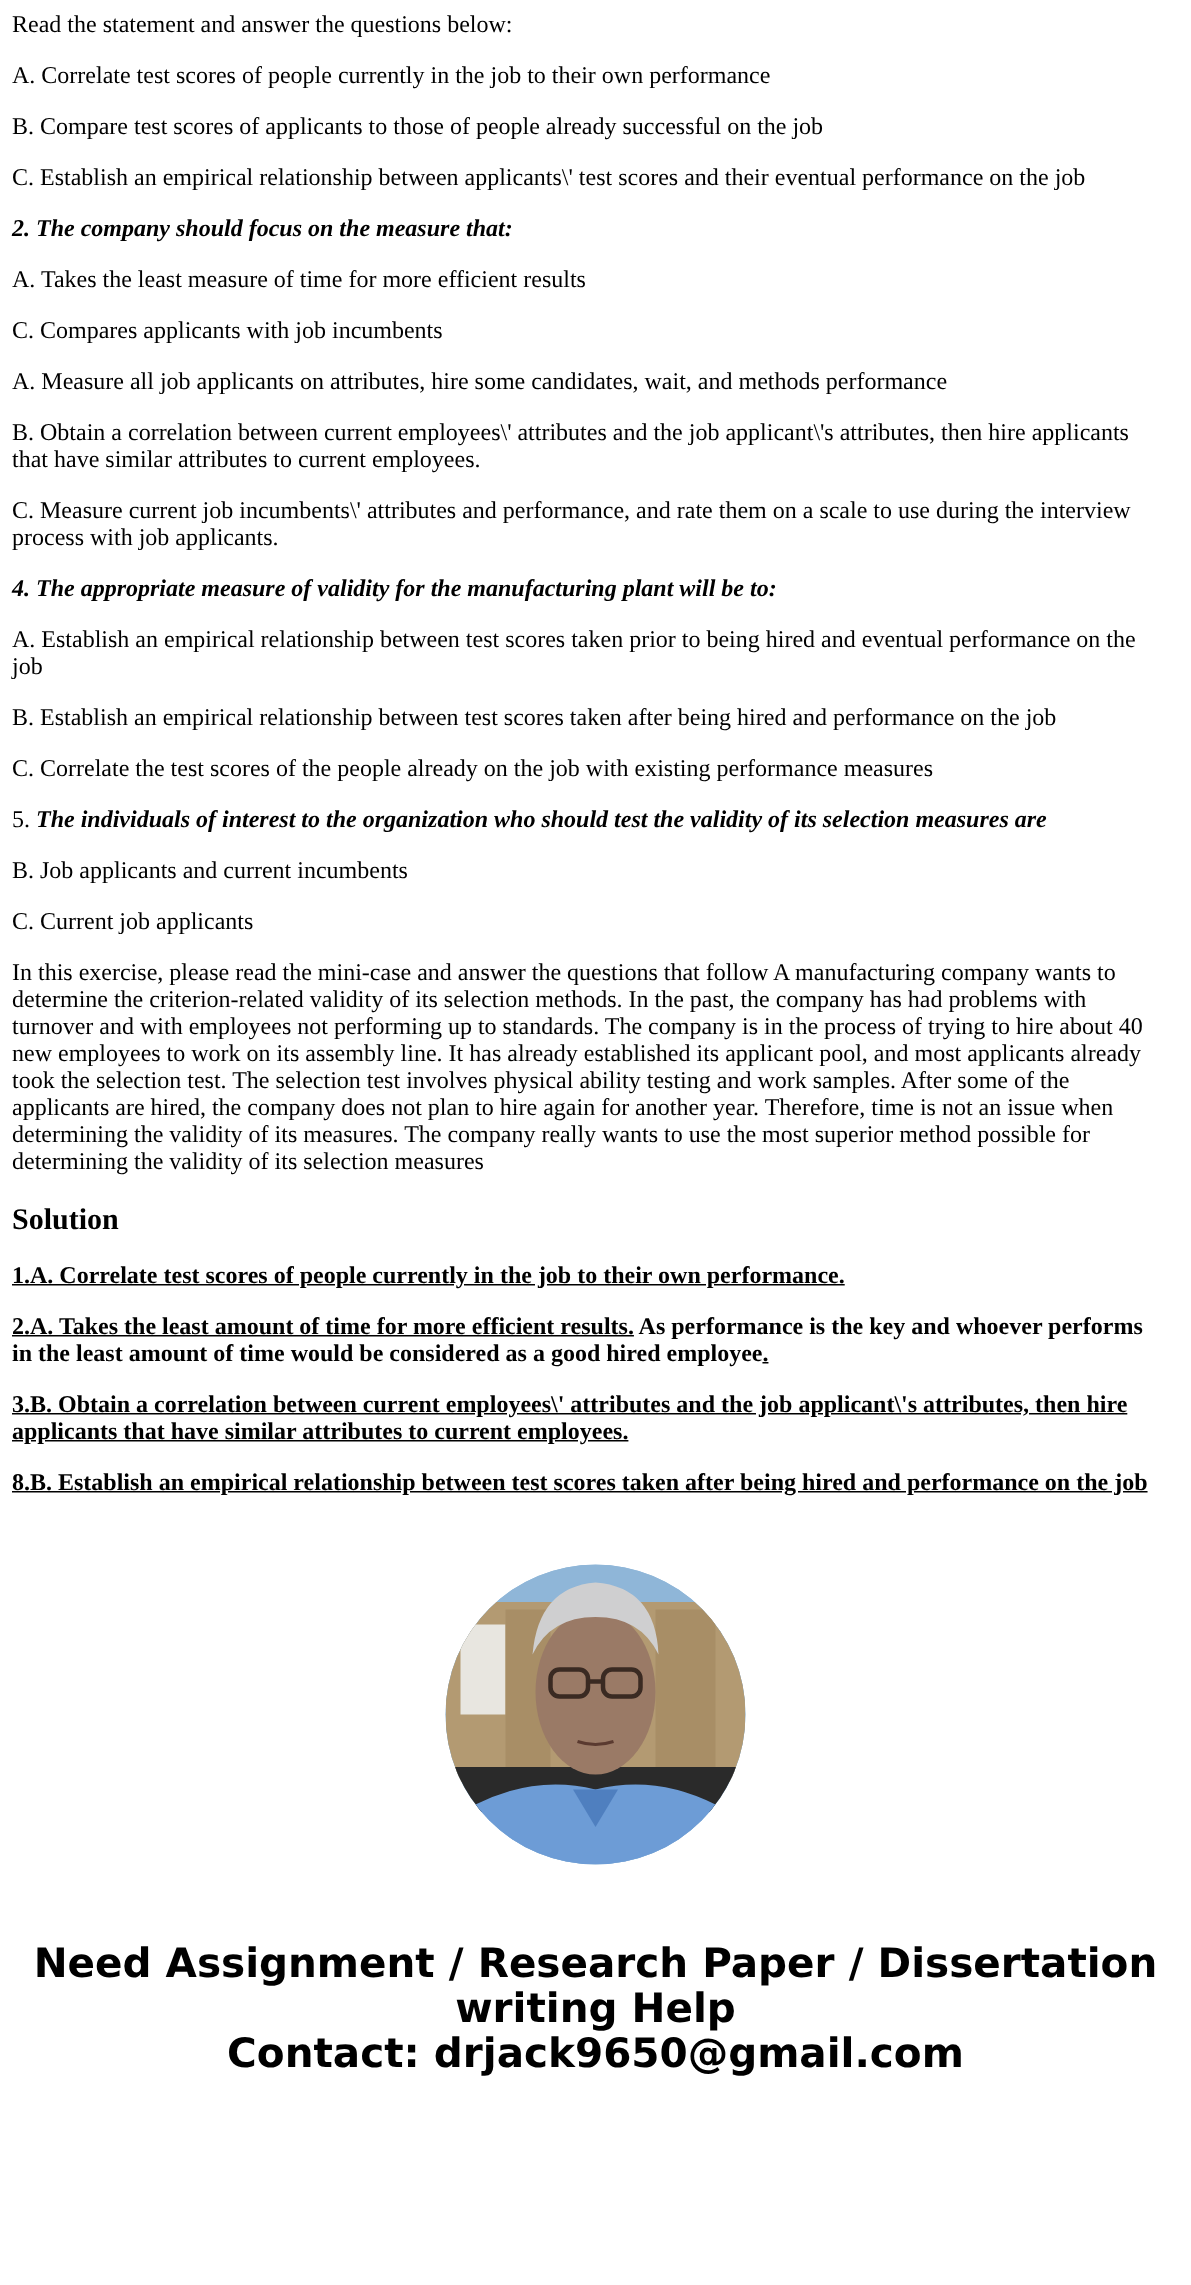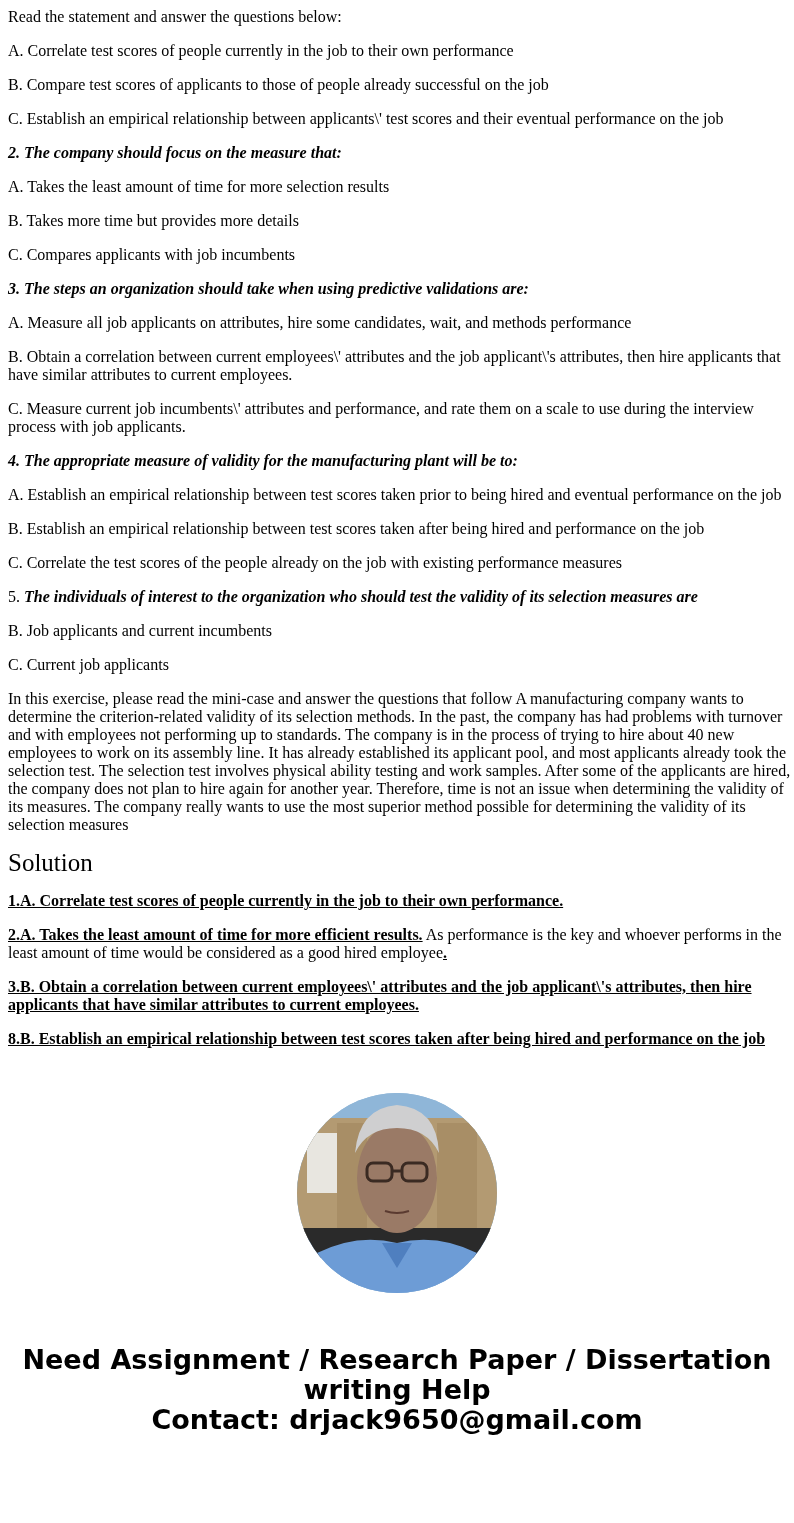--- a/index.html
+++ b/index.html
@@ -3,31 +3,31 @@
 <meta charset="utf-8">
 <style>
   html, body { margin: 0; padding: 0; background: #ffffff; }
   body {
     width: 794px;
     font-family: "Liberation Serif", serif;
     font-size: 16px;
     line-height: 18px;
     color: #000;
   }
-  .content { padding: 8px 0 0 8px; }
+  .content { padding: 8px 24px 0 8px; }
   p { margin: 0 0 16px 0; }
   .q-head { font-weight: bold; font-style: italic; }
   h3.solution {
-    font-size: 25px;
-    font-weight: normal;
+    font-size: 20px;
+    font-weight: bold;
     margin: 18px 0 18px 0;
     line-height: 22px;
   }
   .ans { font-weight: bold; text-decoration: underline; }
-  .normal { font-weight: normal; }
+  .normal { font-weight: bold; }
   .avatar-wrap {
     display: flex;
     justify-content: center;
     margin-top: 45px;
   }
   .avatar {
     width: 200px; height: 200px; border-radius: 50%;
     overflow: hidden; position: relative;
     background: #8fb6d8;
   }
@@ -45,25 +45,23 @@
 <body>
 
 <div class="content">
   <p>Read the statement and answer the questions below:</p>
 
   <p>A. Correlate test scores of people currently in the job to their own performance</p>
   <p>B. Compare test scores of applicants to those of people already successful on the job</p>
   <p>C. Establish an empirical relationship between applicants\' test scores and their eventual performance on the job</p>
 
   <p class="q-head">2. The company should focus on the measure that:</p>
-  <p>A. Takes the least amount of time for more selection results</p>
-  <p>B. Takes more time but provides more details</p>
+  <p>A. Takes the least measure of time for more efficient results</p>
   <p>C. Compares applicants with job incumbents</p>
 
-  <p class="q-head">3. The steps an organization should take when using predictive validations are:</p>
   <p>A. Measure all job applicants on attributes, hire some candidates, wait, and methods performance</p>
   <p>B. Obtain a correlation between current employees\' attributes and the job applicant\'s attributes, then hire applicants that have similar attributes to current employees.</p>
   <p>C. Measure current job incumbents\' attributes and performance, and rate them on a scale to use during the interview process with job applicants.</p>
 
   <p class="q-head">4. The appropriate measure of validity for the manufacturing plant will be to:</p>
   <p>A. Establish an empirical relationship between test scores taken prior to being hired and eventual performance on the job</p>
   <p>B. Establish an empirical relationship between test scores taken after being hired and performance on the job</p>
   <p>C. Correlate the test scores of the people already on the job with existing performance measures</p>
 
   <p><span>5. </span><span class="q-head">The individuals of interest to the organization who should test the validity of its selection measures are</span></p>

